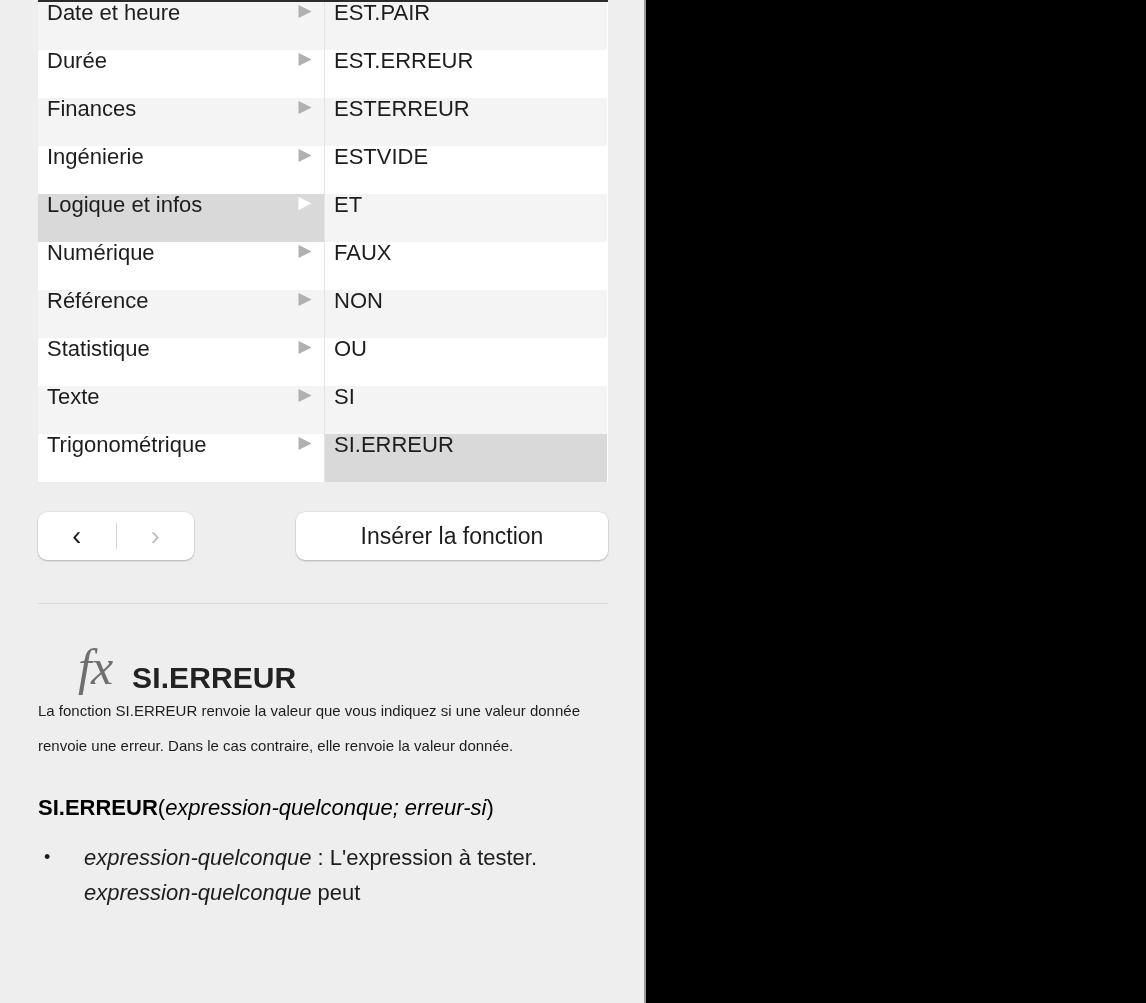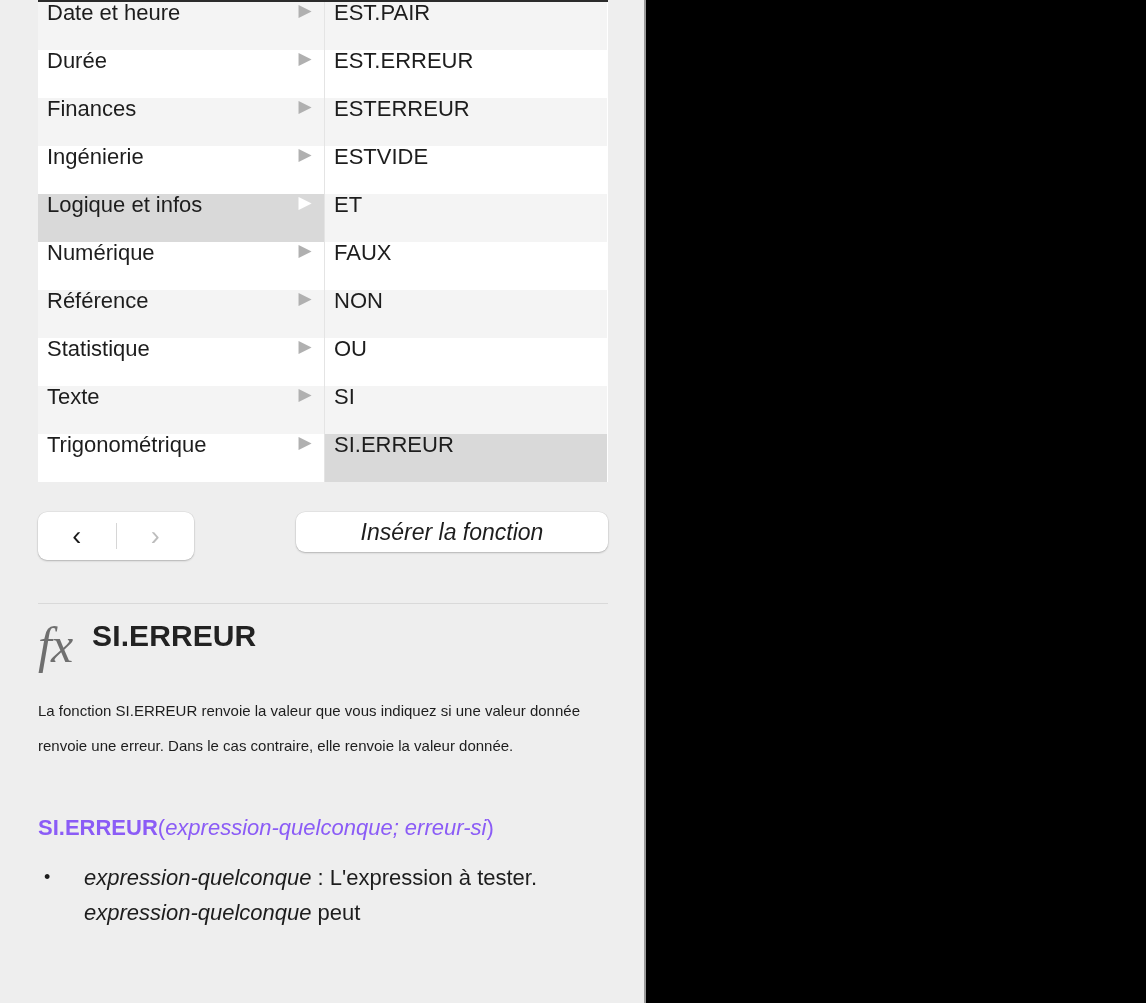--- a/index.html
+++ b/index.html
@@ -123,31 +123,30 @@
     width: 1px;
     height: 26px;
     background: #d6d6d6;
   }
 
   #insert-function-button {
     position: absolute;
     left: 258px;
     top: 0;
     width: 312px;
-    height: 40px;
+    height: 48px;
     background: #ffffff;
     border-radius: 9px;
     box-shadow: 0 1px 2px rgba(0,0,0,0.22), 0 0 0 0.5px rgba(0,0,0,0.07);
     display: flex;
     align-items: center;
     justify-content: center;
     font-size: 23px;
     color: #1d1d1d;
     line-height: 1;
-    font-style: italic;
   }
 
   
   #divider {
     position: absolute;
     left: 38px;
     top: 603px;
     width: 570px;
     height: 1px;
     background: #d9d9d9;
@@ -156,22 +155,23 @@
   
   #detail {
     position: absolute;
     left: 38px;
     top: 621px;
     width: 580px;
   }
 
   #detail-title-row {
     display: flex;
-    align-items: flex-start;
+    align-items: flex-end;
     height: 72px;
+    margin-left: 40px;
   }
   #fx-icon {
     font-family: "Liberation Serif", serif;
     font-style: italic;
     font-size: 50px;
     color: #6f6f6f;
     line-height: 1;
     letter-spacing: -1px;
     padding-right: 20px;
     position: relative;
@@ -186,23 +186,23 @@
   }
 
   #detail-description {
     width: 566px;
     font-size: 15px;
     line-height: 35px;
     color: #1d1d1d;
   }
 
   #detail-syntax {
-    margin-top: 52px;
+    margin-top: 32px;
     font-size: 22px;
-    color: #8b5cf6;
+    color: #000000;
     line-height: 1.2;
     white-space: nowrap;
   }
   #detail-syntax .fname { font-weight: bold; }
   #detail-syntax .arg   { font-style: italic; }
 
   #detail-args {
     margin-top: 19px;
   }
   .arg-item {

